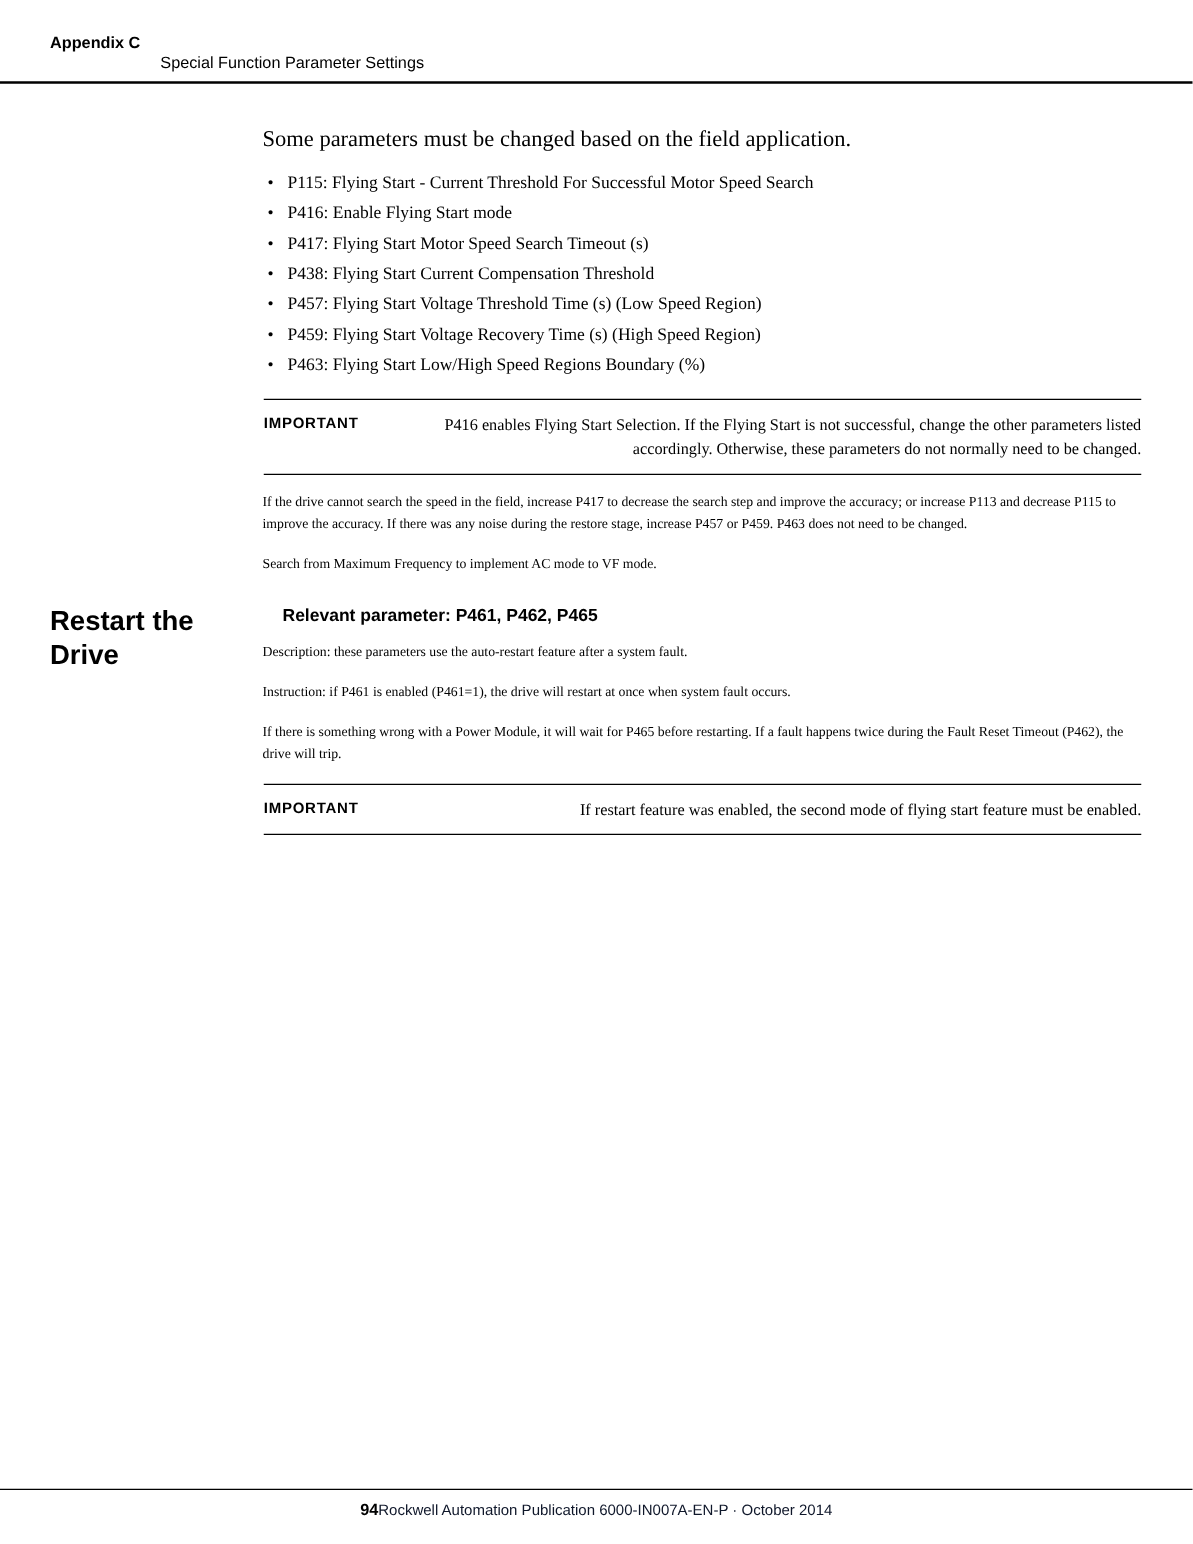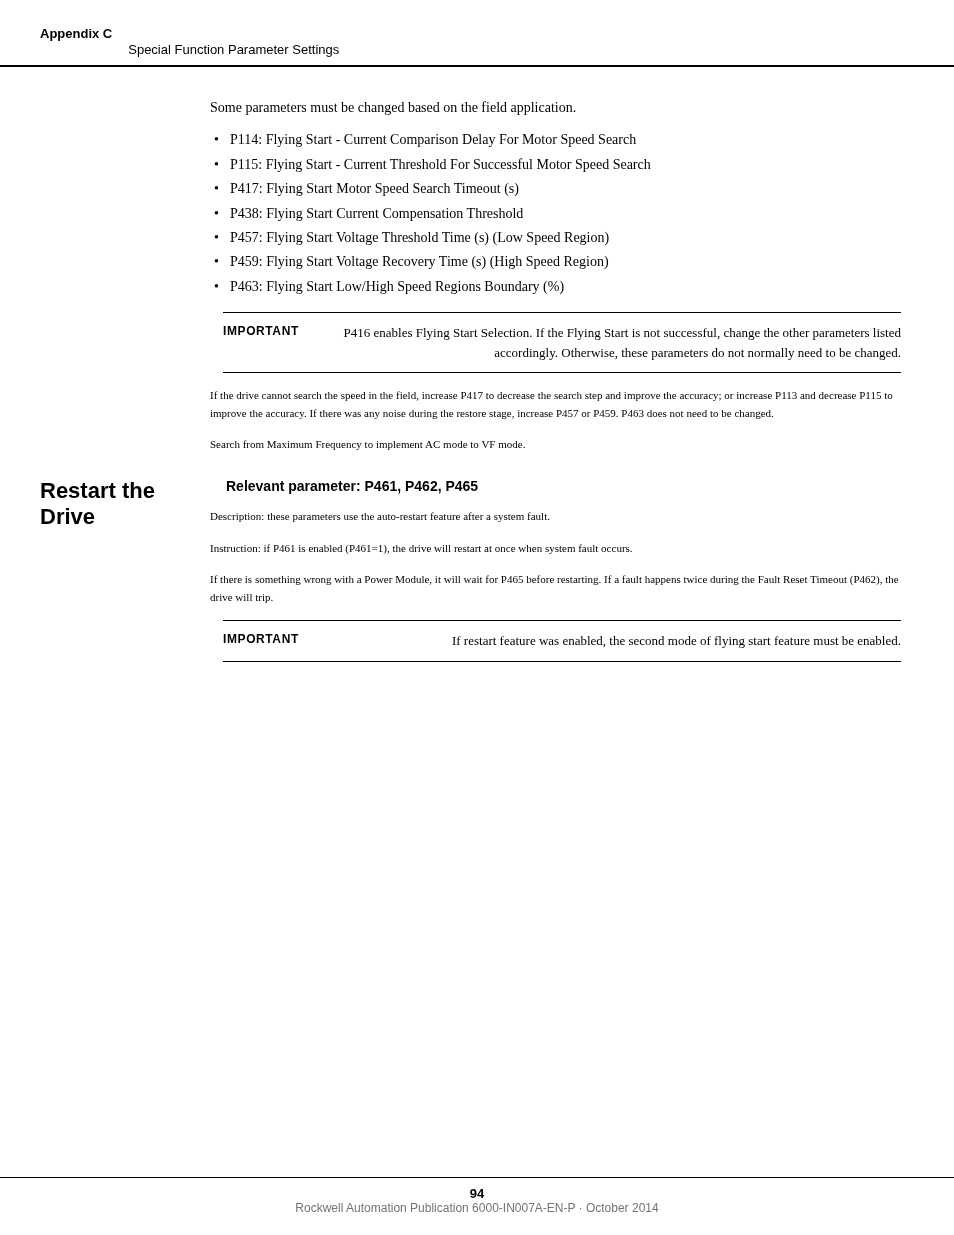--- a/index.html
+++ b/index.html
@@ -62,21 +62,21 @@
       line-height: 1.2;
       margin-top: 0;
     }
 
     .main-content {
       flex: 1;
       padding-left: 10px;
     }
 
     .intro-paragraph {
-      font-size: 14px;
+      font-size: 18px;
       line-height: 1.6;
       margin-bottom: 10px;
     }
 
     .bullet-list {
       list-style: none;
       margin: 0 0 14px 0;
       padding: 0;
     }
 
@@ -96,21 +96,21 @@
       font-size: 14px;
     }
 
     
     .important-box {
       border-top: 1.5px solid #000;
       border-bottom: 1.5px solid #000;
       display: flex;
       align-items: flex-start;
       padding: 10px 0;
-      margin: 14px 13px;
+      margin: 14px 1px;
     }
 
     .important-label {
       font-family: Arial, Helvetica, sans-serif;
       font-weight: bold;
       font-size: 12px;
       letter-spacing: 0.05em;
       text-transform: uppercase;
       width: 100px;
       flex-shrink: 0;
@@ -161,33 +161,32 @@
       position: absolute;
       bottom: 20px;
       left: 0;
       right: 0;
       display: flex;
       justify-content: center;
       align-items: center;
       padding: 0 24px;
       border-top: 1px solid #000;
       padding-top: 8px;
-      flex-direction: column;
     }
 
     .footer-page {
       font-family: Arial, Helvetica, sans-serif;
       font-weight: bold;
       font-size: 13px;
     }
 
     .footer-pub {
       font-family: Arial, Helvetica, sans-serif;
       font-size: 12px;
-      color: #737373;
+      color: #0f172a;
     }
   </style>
 </head>
 <body>
 
 <div class="page-container">
 
   <div class="header-bar">
     <span class="header-appendix">Appendix C</span>
     <span class="header-title">Special Function Parameter Settings</span>
@@ -195,22 +194,22 @@
 
   <div class="content-area">
 
     <div class="left-sidebar"></div>
 
     <div class="main-content">
 
       <p class="intro-paragraph">Some parameters must be changed based on the field application.</p>
 
       <ul class="bullet-list">
-        <li>P114: Flying Start - Current Comparison Delay For Motor Speed Search</li>
         <li>P115: Flying Start - Current Threshold For Successful Motor Speed Search</li>
+        <li>P416: Enable Flying Start mode</li>
         <li>P417: Flying Start Motor Speed Search Timeout (s)</li>
         <li>P438: Flying Start Current Compensation Threshold</li>
         <li>P457: Flying Start Voltage Threshold Time (s) (Low Speed Region)</li>
         <li>P459: Flying Start Voltage Recovery Time (s) (High Speed Region)</li>
         <li>P463: Flying Start Low/High Speed Regions Boundary (%)</li>
       </ul>
 
       <div class="important-box">
         <span class="important-label">IMPORTANT</span>
         <span class="important-text">P416 enables Flying Start Selection. If the Flying Start is not successful, change the other parameters listed accordingly. Otherwise, these parameters do not normally need to be changed.</span>

